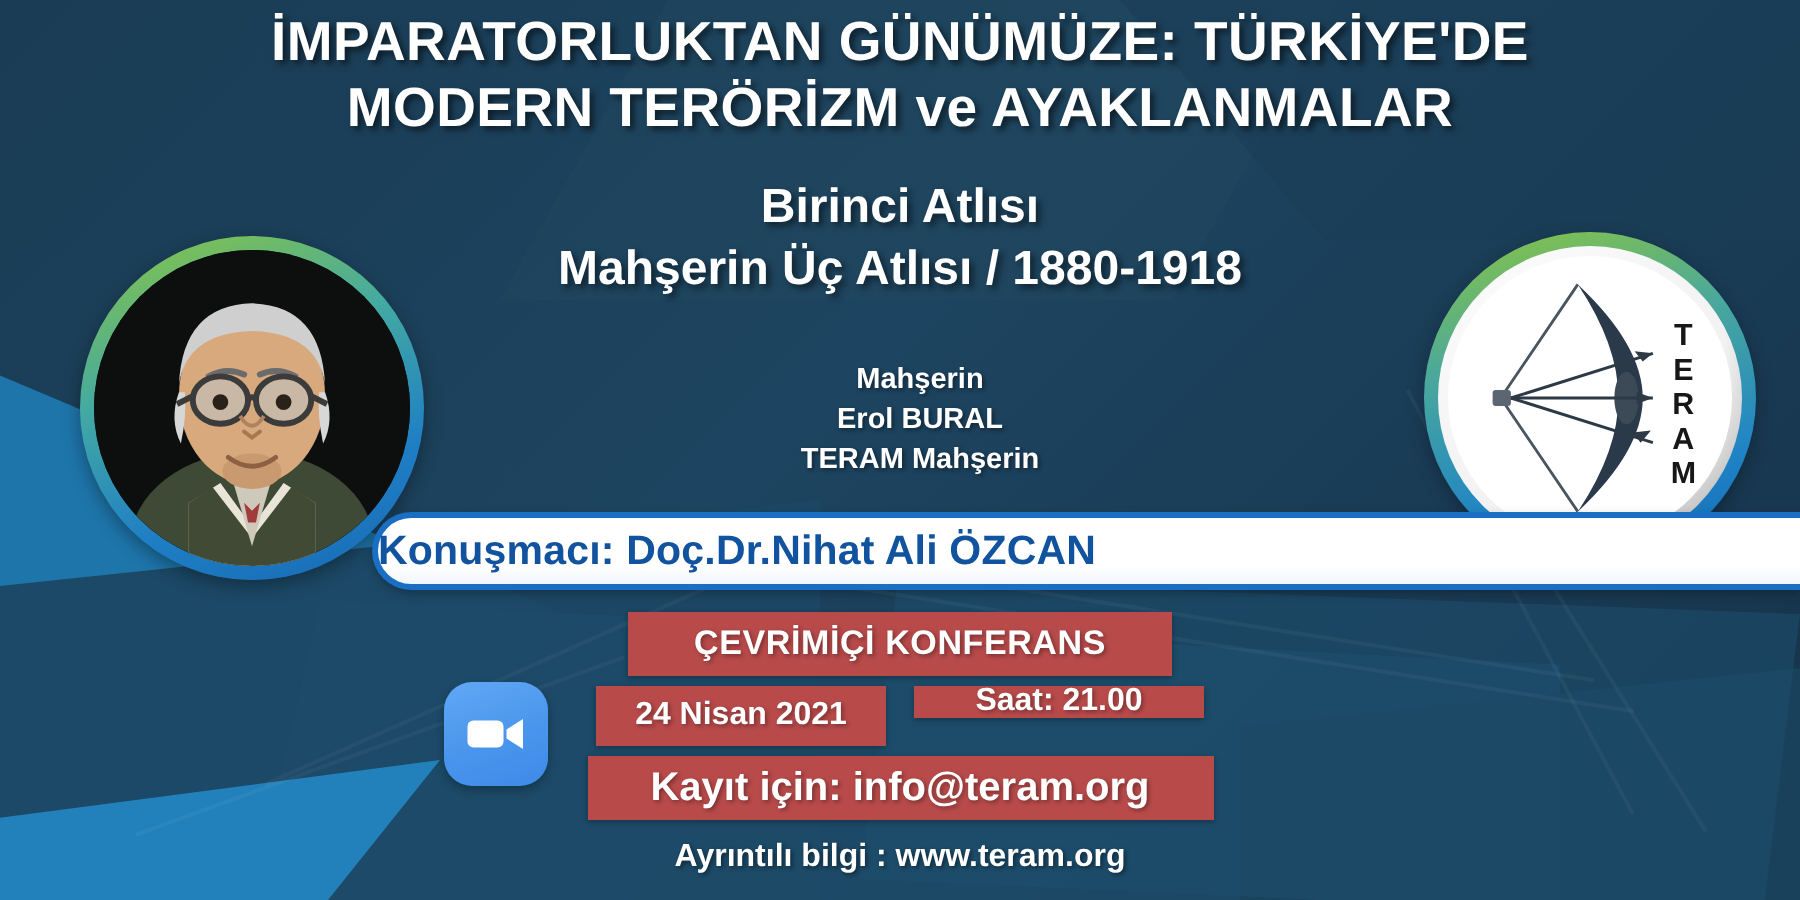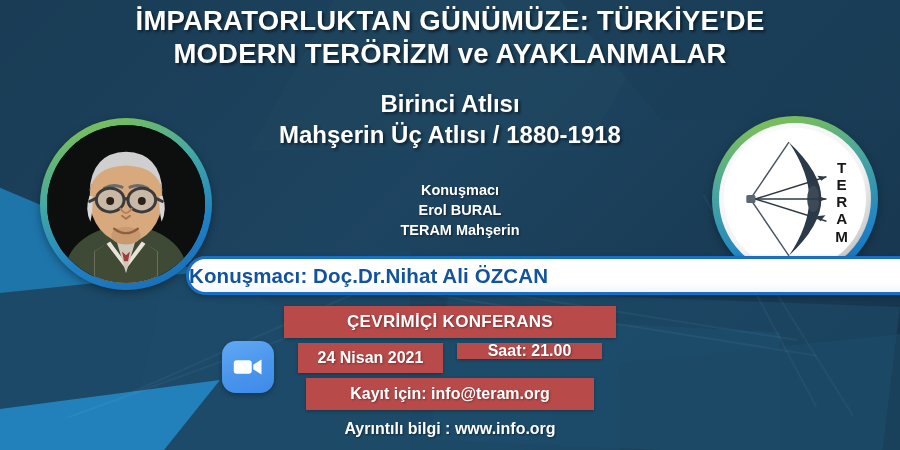--- a/index.html
+++ b/index.html
@@ -116,24 +116,24 @@
 
   
   .boxes{position:absolute;left:0;right:0;top:306px;z-index:6;}
   .redrow{display:flex;justify-content:center;margin-bottom:5px;}
   .redbox{
     background:#b84a4a;color:#ffffff;font-weight:bold;
     display:flex;align-items:center;justify-content:center;
     text-shadow:1px 1px 2px rgba(0,0,0,.35);
     box-shadow:0 1px 3px rgba(0,0,0,.3);
   }
-  .box-conf{width:332px;height:32px;font-size:17px;letter-spacing:.3px;}
+  .box-conf{width:272px;height:32px;font-size:17px;letter-spacing:.3px;}
   .box-date{width:145px;height:30px;font-size:16px;margin-right:14px;}
   .box-time{width:145px;height:16px;font-size:16px;}
-  .box-mail{width:288px;height:32px;font-size:16px;}
+  .box-mail{width:313px;height:32px;font-size:20px;}
 
   .footer{
     position:absolute;left:0;right:0;top:420px;text-align:center;
     color:#ffffff;font-weight:bold;font-size:16px;
     text-shadow:1px 1px 2px rgba(0,0,0,.45);
     z-index:6;
   }
 
   
   .zoom-icon{
@@ -170,21 +170,21 @@
     <div>İMPARATORLUKTAN GÜNÜMÜZE: TÜRKİYE'DE</div>
     <div>MODERN TERÖRİZM ve AYAKLANMALAR</div>
   </div>
 
   <div class="subtitle">
     <div>Birinci Atlısı</div>
     <div>Mahşerin Üç Atlısı / 1880-1918</div>
   </div>
 
   <div class="moderator">
-    <div>Konuşmacı</div>
+    <div>Mahşerin</div>
     <div>Erol BURAL</div>
     <div>TERAM Mahşerin</div>
   </div>
 
   <div class="portrait">
     <div class="portrait-inner">
       <svg viewBox="0 0 160 160" width="100%" height="100%">
         <rect x="0" y="0" width="160" height="160" fill="#0c0f0d"></rect>
         <ellipse cx="80" cy="150" rx="62" ry="48" fill="#3e4a36"></ellipse>
         <path d="M48 128 L64 118 L80 140 L96 118 L112 128 L112 160 L48 160 Z" fill="#e8e4d8"></path>
@@ -259,15 +259,15 @@
     </div>
     <div class="redrow">
       <div class="redbox box-date">24 Nisan 2021</div>
       <div class="redbox box-time">Saat: 21.00</div>
     </div>
     <div class="redrow">
       <div class="redbox box-mail">Kayıt için: info@teram.org</div>
     </div>
   </div>
 
-  <div class="footer">Ayrıntılı bilgi : www.info.org</div>
+  <div class="footer">Ayrıntılı bilgi : www.teram.org</div>
 
 </div>
 
 </body></html>

